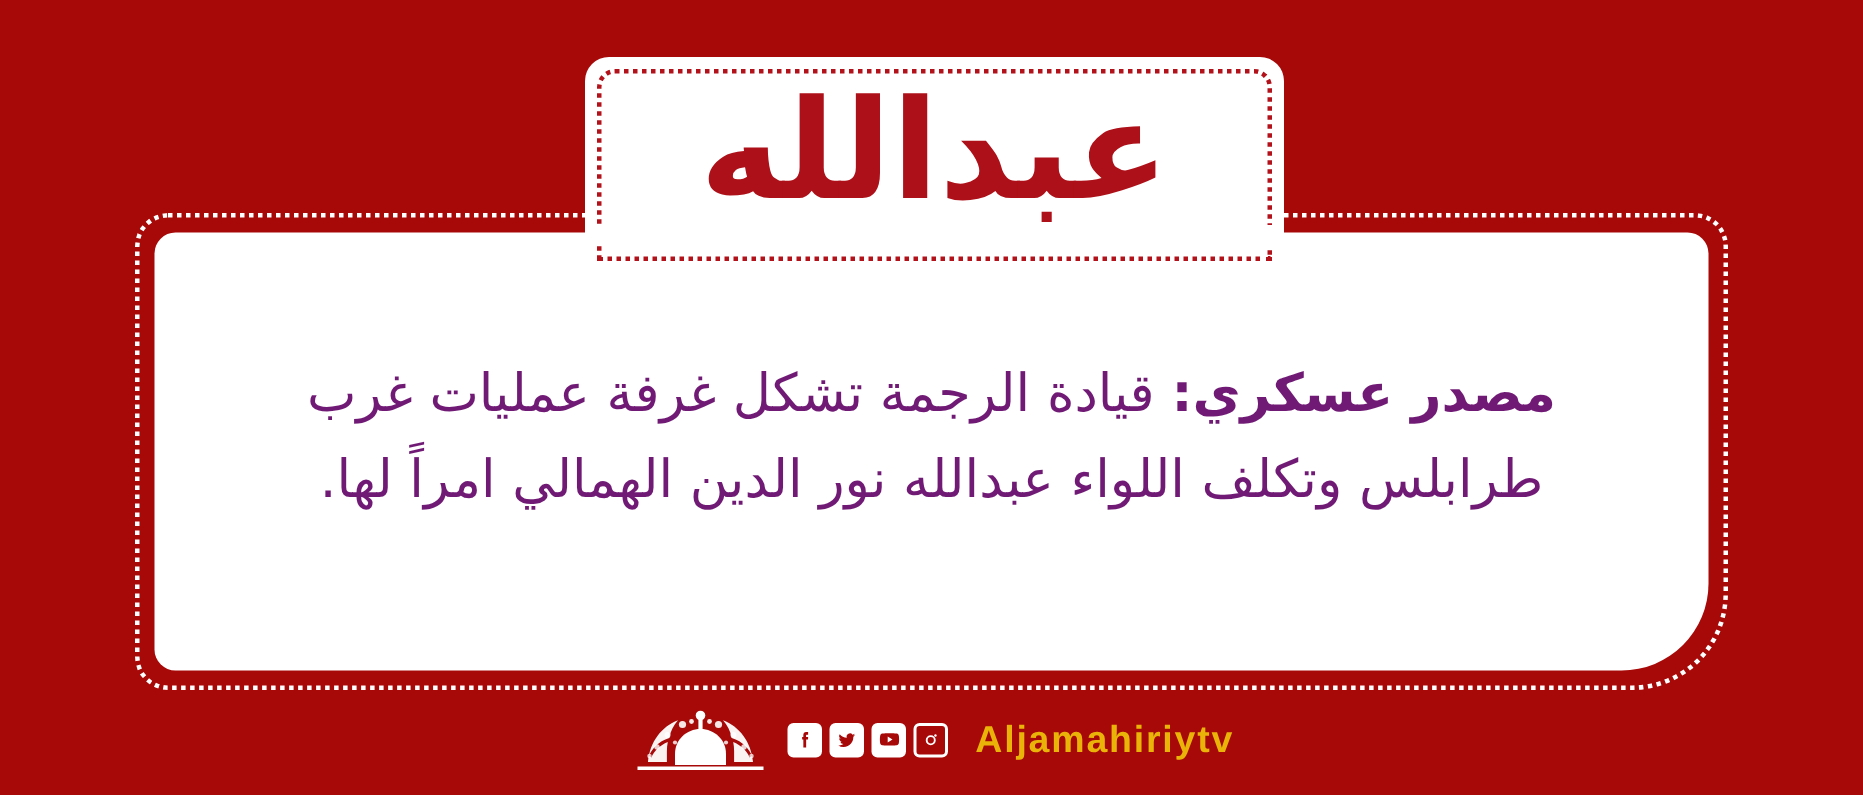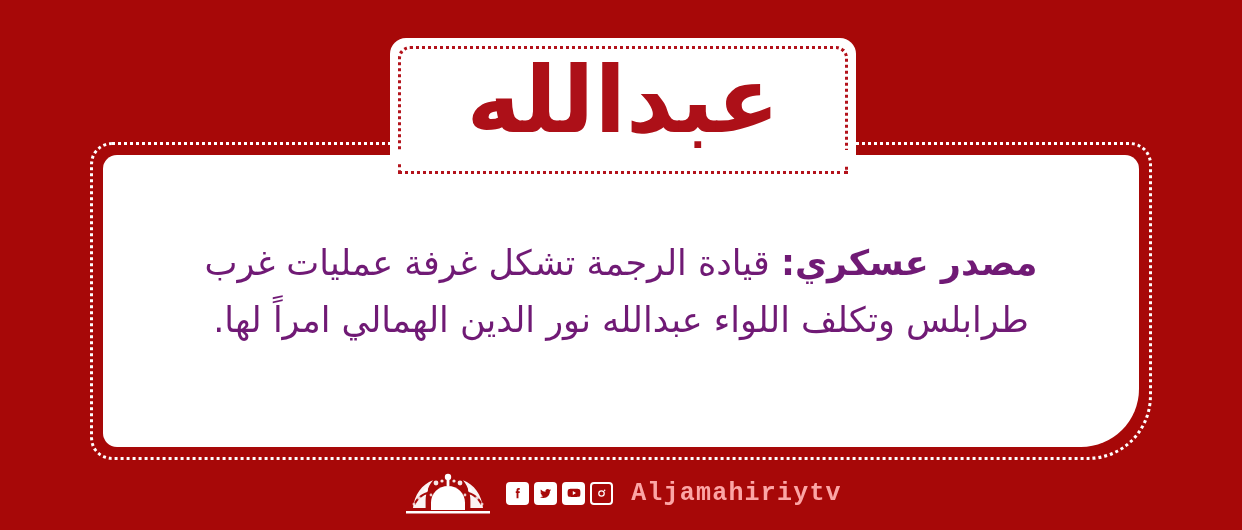--- a/index.html
+++ b/index.html
@@ -157,26 +157,26 @@
     align-items: center;
     justify-content: center;
   }
   .s-icon.outline {
     background: transparent;
     border: 2px solid #ffffff;
     box-sizing: border-box;
   }
   .s-icon svg { display: block; }
   .brand {
-    color: #fca5a5;
+    color: #eab308;
     font-size: 25px;
     font-weight: bold;
     letter-spacing: 1.2px;
     margin-left: 8px;
-    font-family: Liberation Mono, monospace;
+    font-family: Liberation Sans, sans-serif;
   }
 </style>
 </head>
 <body>
 
 <div class="stage">
 
   <div class="card-dots"></div>
 
   <div class="card">

